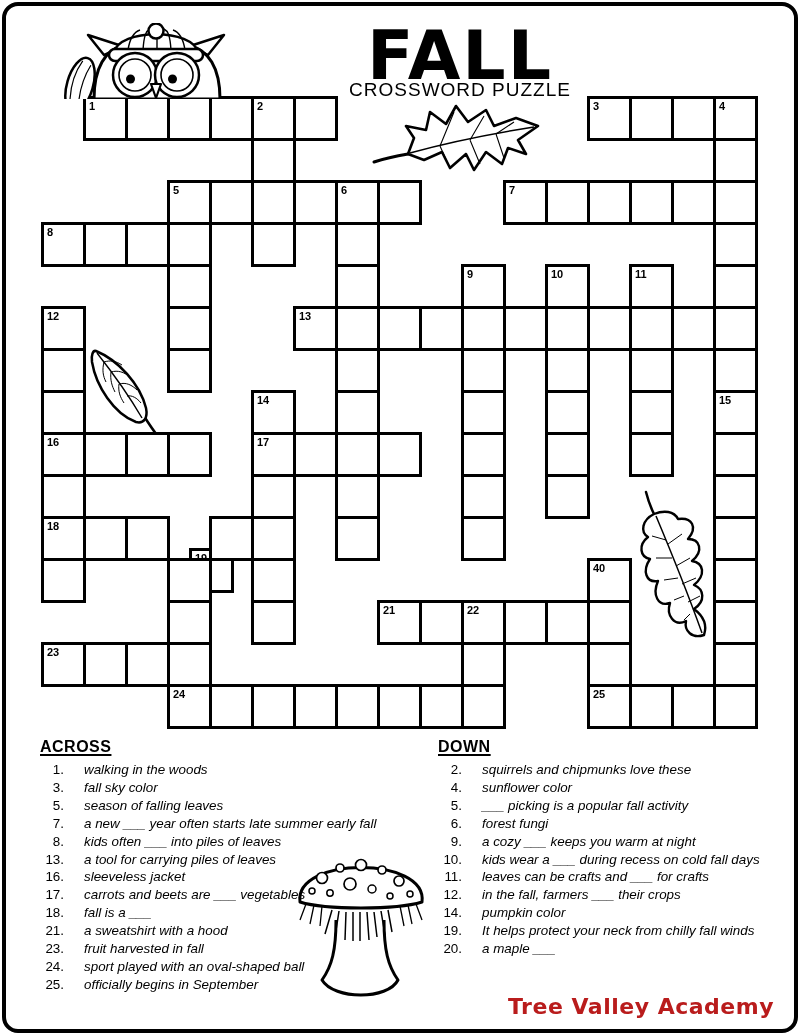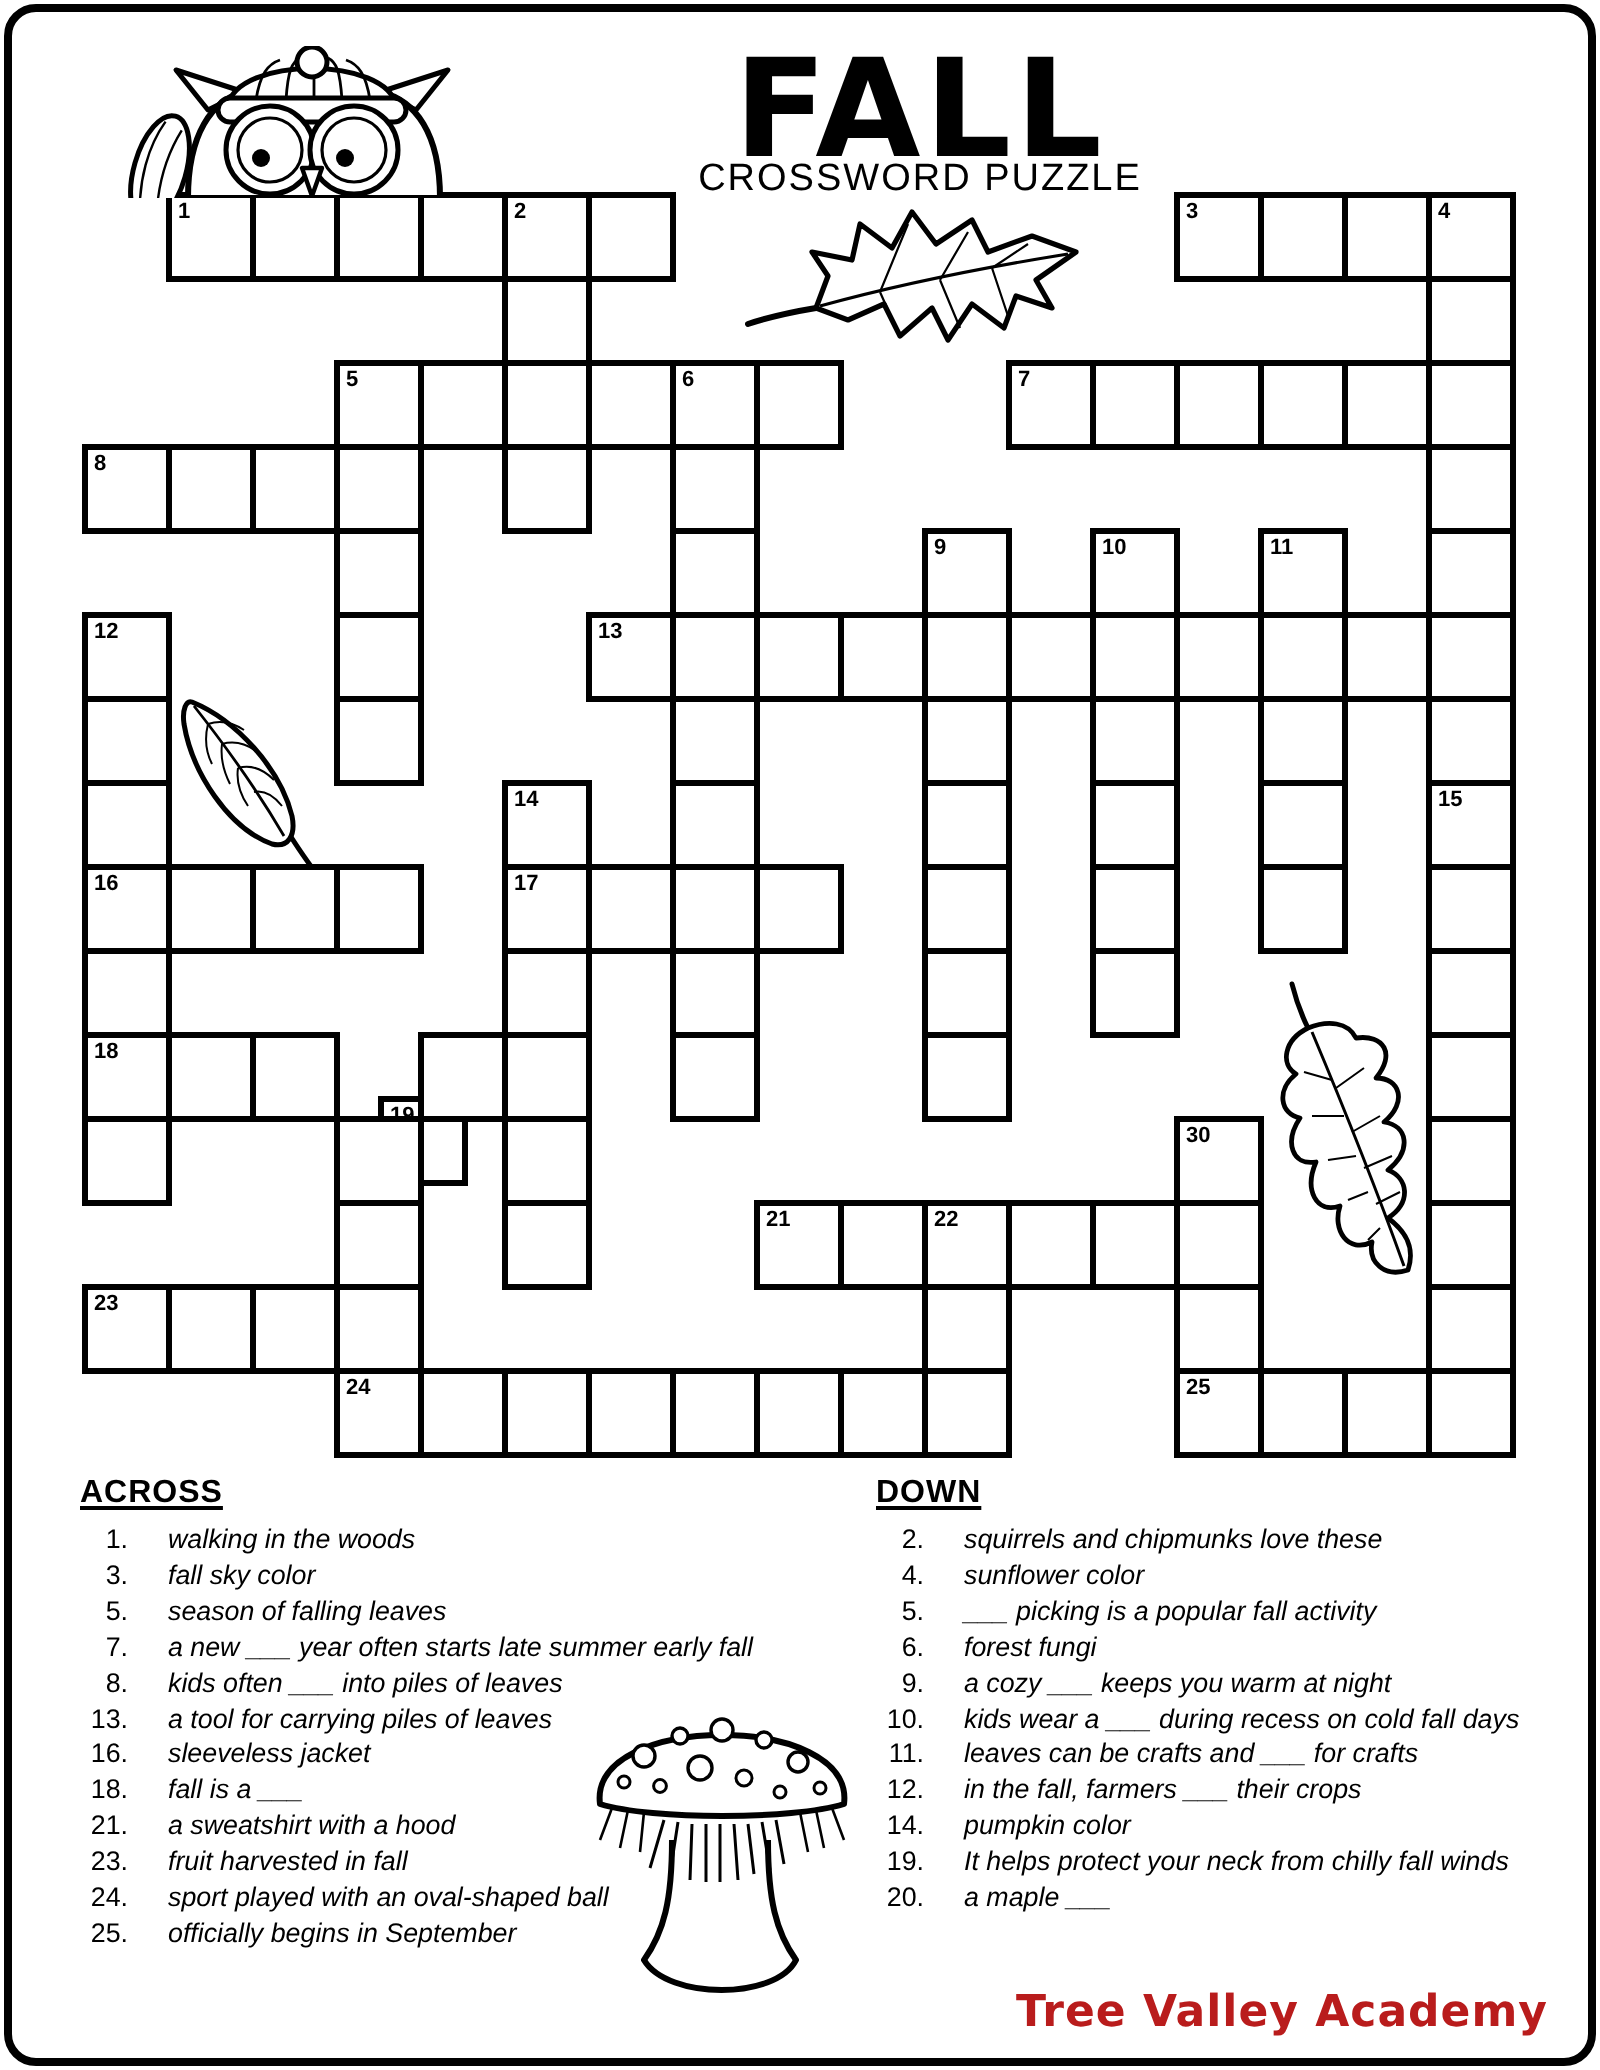--- a/index.html
+++ b/index.html
@@ -248,21 +248,21 @@
       </div>
       <div class="cell" style="left: 209px; top: 516px;"></div>
       <div class="cell" style="left: 251px; top: 516px;"></div>
       <div class="cell" style="left: 335px; top: 516px;"></div>
       <div class="cell" style="left: 461px; top: 516px;"></div>
       <div class="cell" style="left: 713px; top: 516px;"></div>
       <div class="cell" style="left: 41px; top: 558px;"></div>
       <div class="cell" style="left: 167px; top: 558px;"></div>
       <div class="cell" style="left: 251px; top: 558px;"></div>
       <div class="cell" style="left: 587px; top: 558px;">
-        <span class="num">30</span>
+        <span class="num">40</span>
       </div>
       <div class="cell" style="left: 713px; top: 558px;"></div>
       <div class="cell" style="left: 167px; top: 600px;"></div>
       <div class="cell" style="left: 251px; top: 600px;"></div>
       <div class="cell" style="left: 377px; top: 600px; padding-left: 27px;">
         <span class="num">21</span>
       </div>
       <div class="cell" style="left: 419px; top: 600px;"></div>
       <div class="cell" style="left: 461px; top: 600px;">
         <span class="num">22</span>
@@ -323,20 +323,24 @@
         </div>
         <div class="clue-row">
           <span class="cnum">13.</span>
           <span class="ctext">a tool for carrying piles of leaves</span>
         </div>
         <div class="clue-row">
           <span class="cnum">16.</span>
           <span class="ctext">sleeveless jacket</span>
         </div>
         <div class="clue-row">
+          <span class="cnum">17.</span>
+          <span class="ctext">carrots and beets are ___ vegetables</span>
+        </div>
+        <div class="clue-row">
           <span class="cnum">18.</span>
           <span class="ctext">fall is a ___</span>
         </div>
         <div class="clue-row">
           <span class="cnum">21.</span>
           <span class="ctext">a sweatshirt with a hood</span>
         </div>
         <div class="clue-row">
           <span class="cnum">23.</span>
           <span class="ctext">fruit harvested in fall</span>

